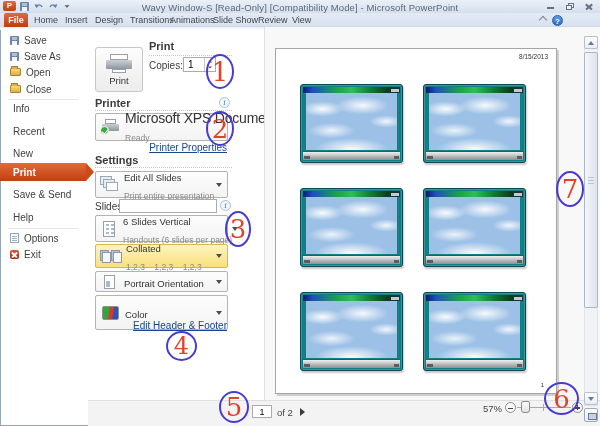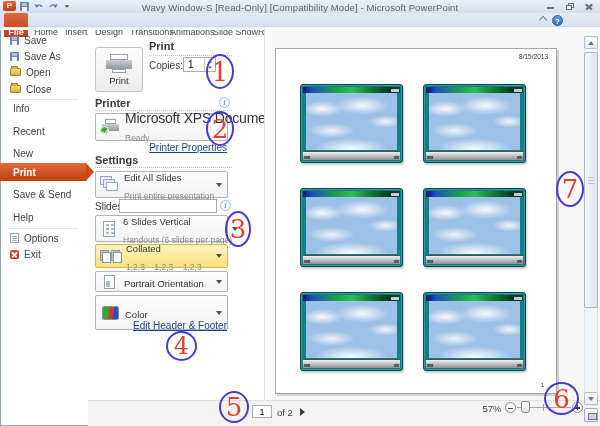--- a/index.html
+++ b/index.html
@@ -24,21 +24,21 @@
   .glyph-restore { position:relative; width:8px; height:7px; }
   .glyph-restore i { position:absolute; display:block; width:6px; height:5px; border:1px solid #68727e; background:#e9eff7; }
   .glyph-restore i:first-child { right:0; top:0; }
   .glyph-restore i:last-child { left:0; bottom:0; }
   .glyph-close { position:relative; width:8px; height:7px; }
   .glyph-close::before,.glyph-close::after { content:""; position:absolute; left:0; top:3px; width:8px; height:1.5px; background:#68727e; }
   .glyph-close::before { transform:rotate(40deg);} .glyph-close::after { transform:rotate(-40deg);}
   
   .tabrow { position:absolute; left:0; top:13px; width:600px; height:14px;
     background:linear-gradient(#e3eaf4,#d8e1ee); border-bottom:1px solid #cdd8e7; }
-  .tab { position:absolute; top:0; height:14px; line-height:14px; font-size:9px; color:#41454c; padding:12px 2px; }
+  .tab { position:absolute; top:0; height:14px; line-height:14px; font-size:9px; color:#41454c; padding:0 2px; }
   .tab-file { left:4px; width:24px; text-align:center; color:#fff; font-weight:bold;
     background:linear-gradient(#da6a42,#bf3c11); border-radius:2px 2px 0 0; }
   .t-home{left:32px}.t-insert{left:63px}.t-design{left:93px}.t-trans{left:128px}
   .t-anim{left:168px}.t-slideshow{left:211px}.t-review{left:256px}.t-view{left:290px}
   .collapse-caret { position:absolute; left:539px; top:17px; width:8px; height:5px; }
   .collapse-caret::before { content:""; position:absolute; left:1px; top:0; width:5px; height:5px;
     border-left:1.5px solid #7c8796; border-top:1.5px solid #7c8796; transform:rotate(45deg); }
   .help-btn { position:absolute; left:552px; top:15px; width:11px; height:11px; border-radius:50%;
     background:linear-gradient(#5d9be4,#2e6cc0); color:#fff; font-size:8px; font-weight:bold;
     text-align:center; line-height:11px; border:1px solid #2b5ea8; }
@@ -155,21 +155,21 @@
   .sb-thumb::after { content:""; position:absolute; left:3px; top:124px; width:6px; height:1px;
     background:#b9c2d1; box-shadow:0 3px 0 #b9c2d1, 0 6px 0 #b9c2d1; }
   
   .bottom-strip { position:absolute; left:88px; top:400px; width:512px; height:26px; background:#f3f3f3; border-top:1px solid #e0e0e0; }
   .pg-input { position:absolute; left:252px; top:405px; width:20px; height:13px; border:1px solid #ababab;
     font-size:9px; text-align:center; font-family:inherit; background:#fff; }
   .pg-of { position:absolute; left:277px; top:407px; font-size:9.5px; color:#444; }
   .pg-next { position:absolute; left:299px; top:407px; width:8px; height:9px; }
   .pg-next::before { content:""; position:absolute; left:1px; top:1px; width:0; height:0;
     border-top:4px solid transparent; border-bottom:4px solid transparent; border-left:5px solid #3a3a3a; }
-  .zoom-pct { position:absolute; left:482px; top:403px; width:20px; text-align:center; font-size:9.5px; color:#444; }
+  .zoom-pct { position:absolute; left:482px; top:403px; width:20px; text-align:right; font-size:9.5px; color:#444; }
   .zbtn { position:absolute; top:402px; width:11px; height:11px; border:1px solid #8c8c8c; border-radius:50%; background:#f8f8f8; }
   .z-minus { left:505px; } .z-plus { left:572px; }
   .z-minus::before { content:""; position:absolute; left:2px; top:4.5px; width:5px; height:1.5px; background:#444; }
   .z-plus::before { content:""; position:absolute; left:2px; top:4px; width:5px; height:1.5px; background:#444; }
   .z-plus::after { content:""; position:absolute; left:3.7px; top:2.2px; width:1.5px; height:5px; background:#444; }
   .z-track { position:absolute; left:517px; top:407px; width:54px; height:1px; background:#a9a9a9; }
   .z-tick { position:absolute; left:543px; top:404px; width:1px; height:7px; background:#a9a9a9; }
   .z-thumb { position:absolute; left:521px; top:401px; width:9px; height:12px; background:linear-gradient(#fbfbfb,#e2e2e2);
     border:1px solid #8c8c8c; border-radius:2px 2px 3px 3px; }
   .fit-btn { position:absolute; left:584px; top:408px; width:14px; height:14px; background:linear-gradient(#fdfdfe,#e9edf3);

